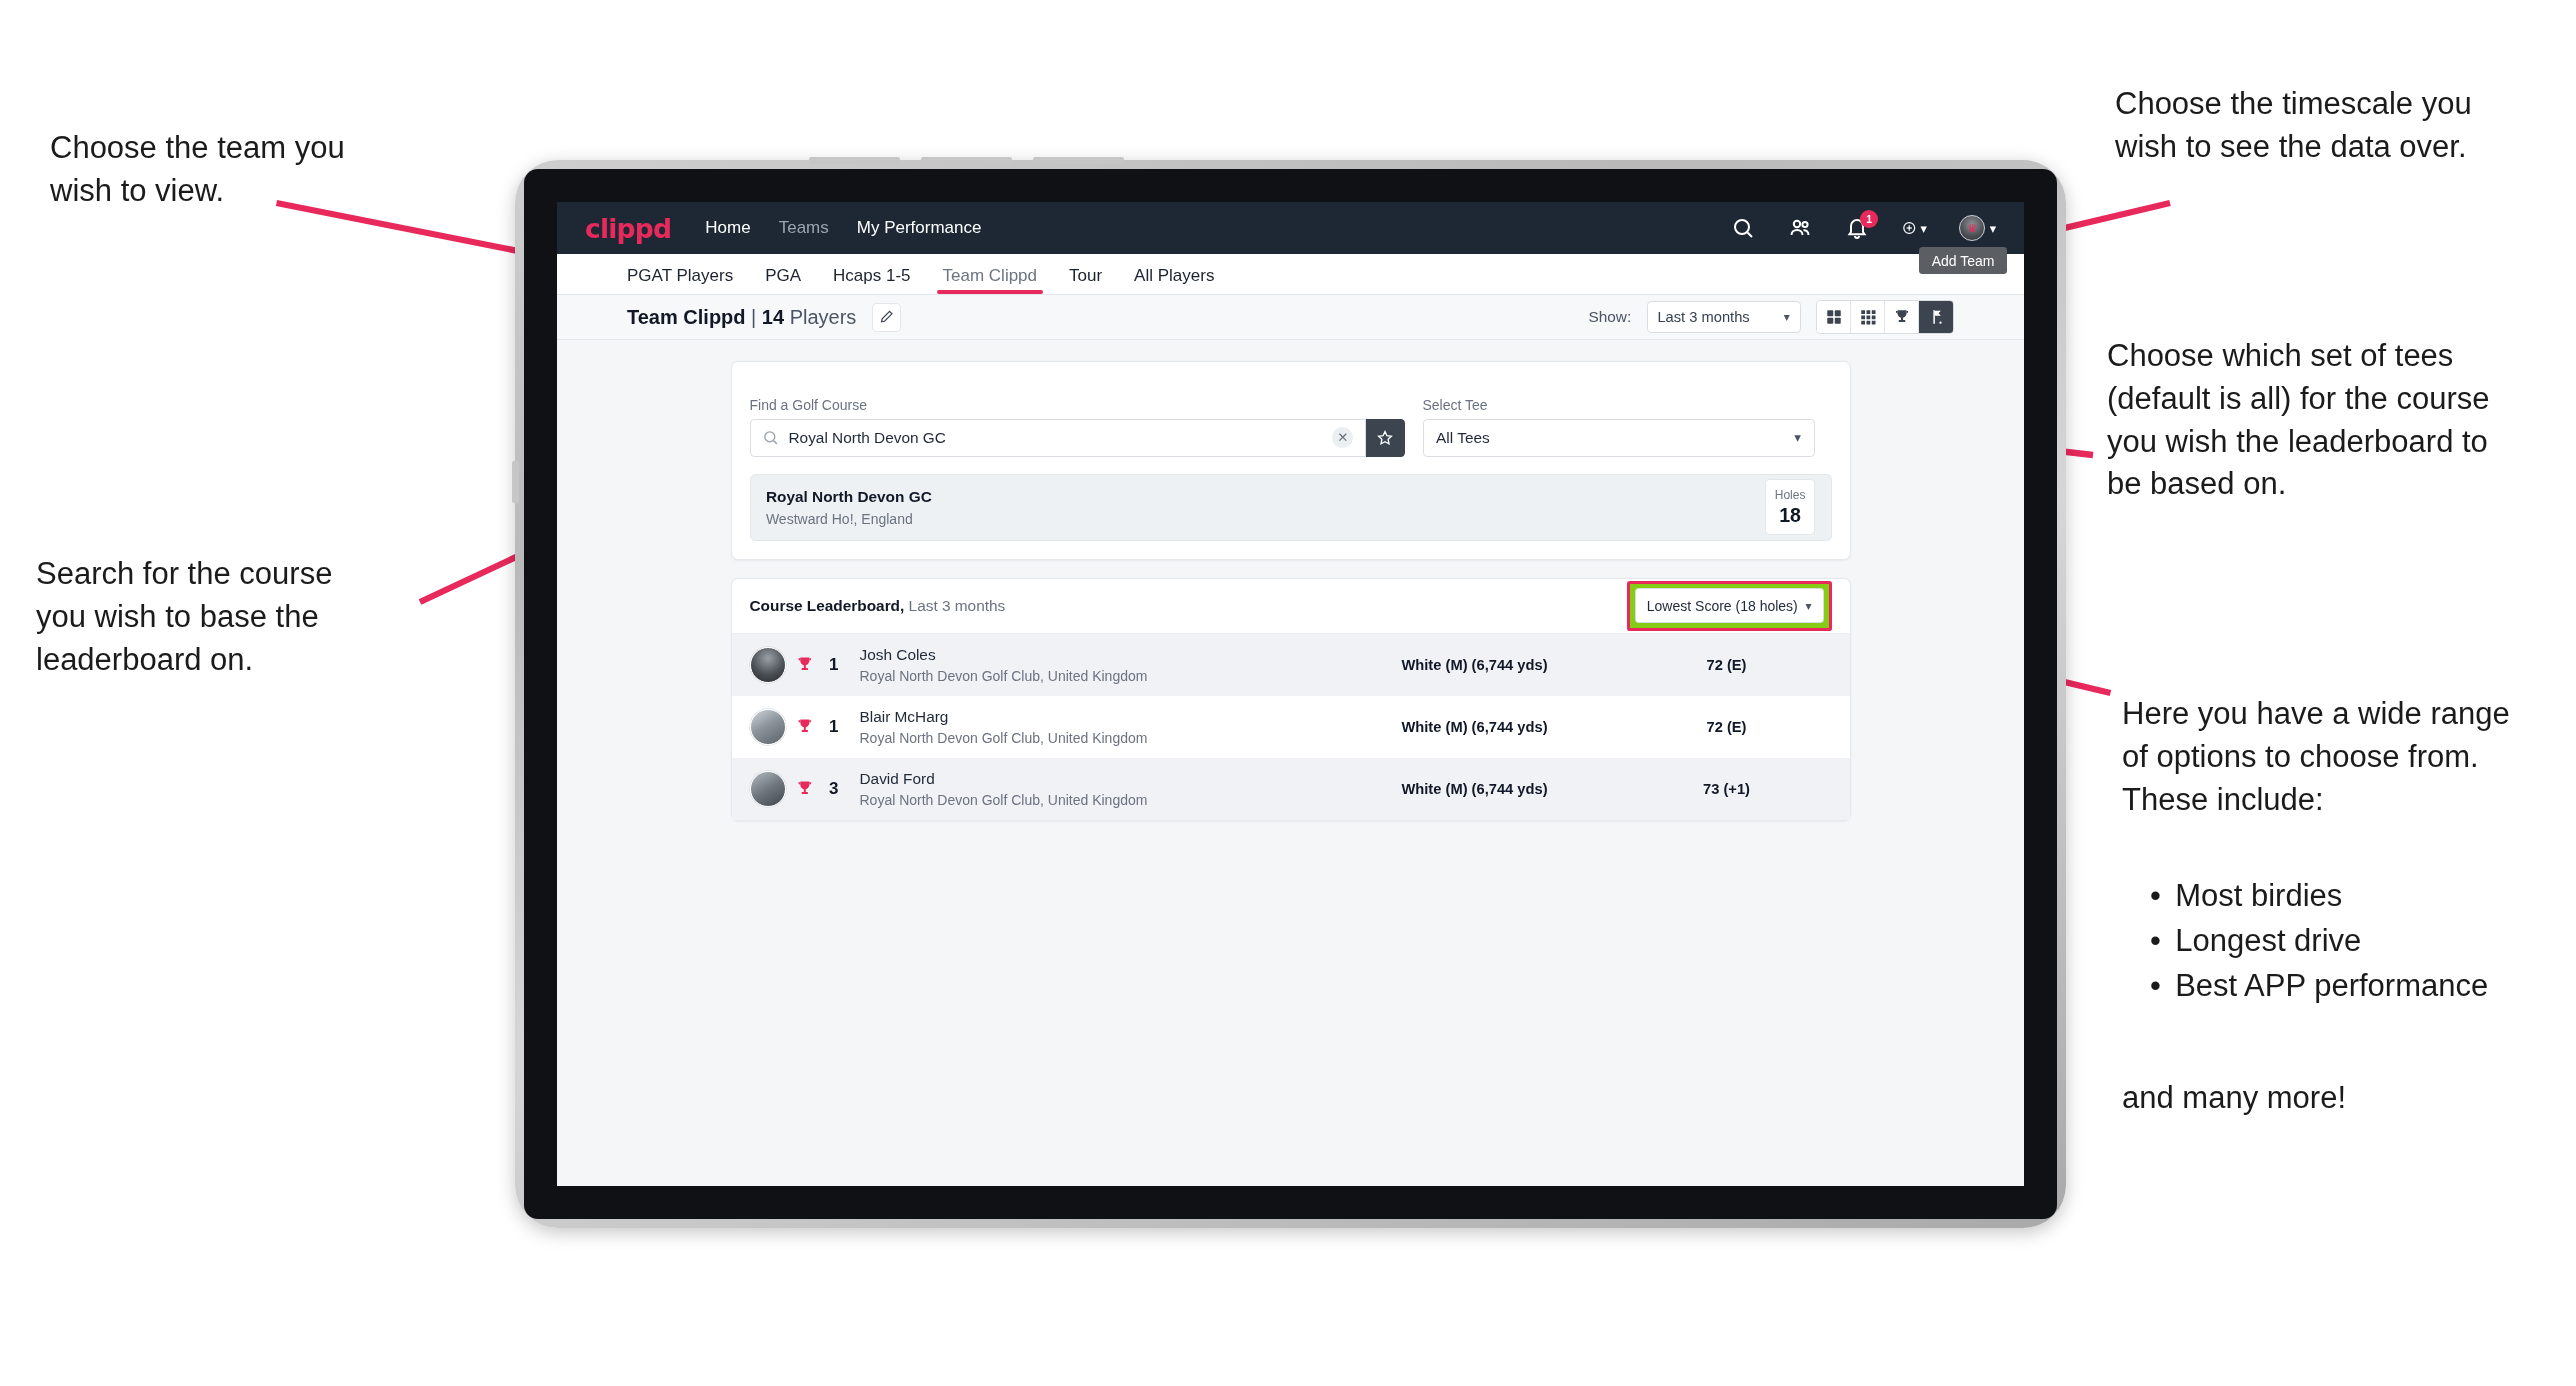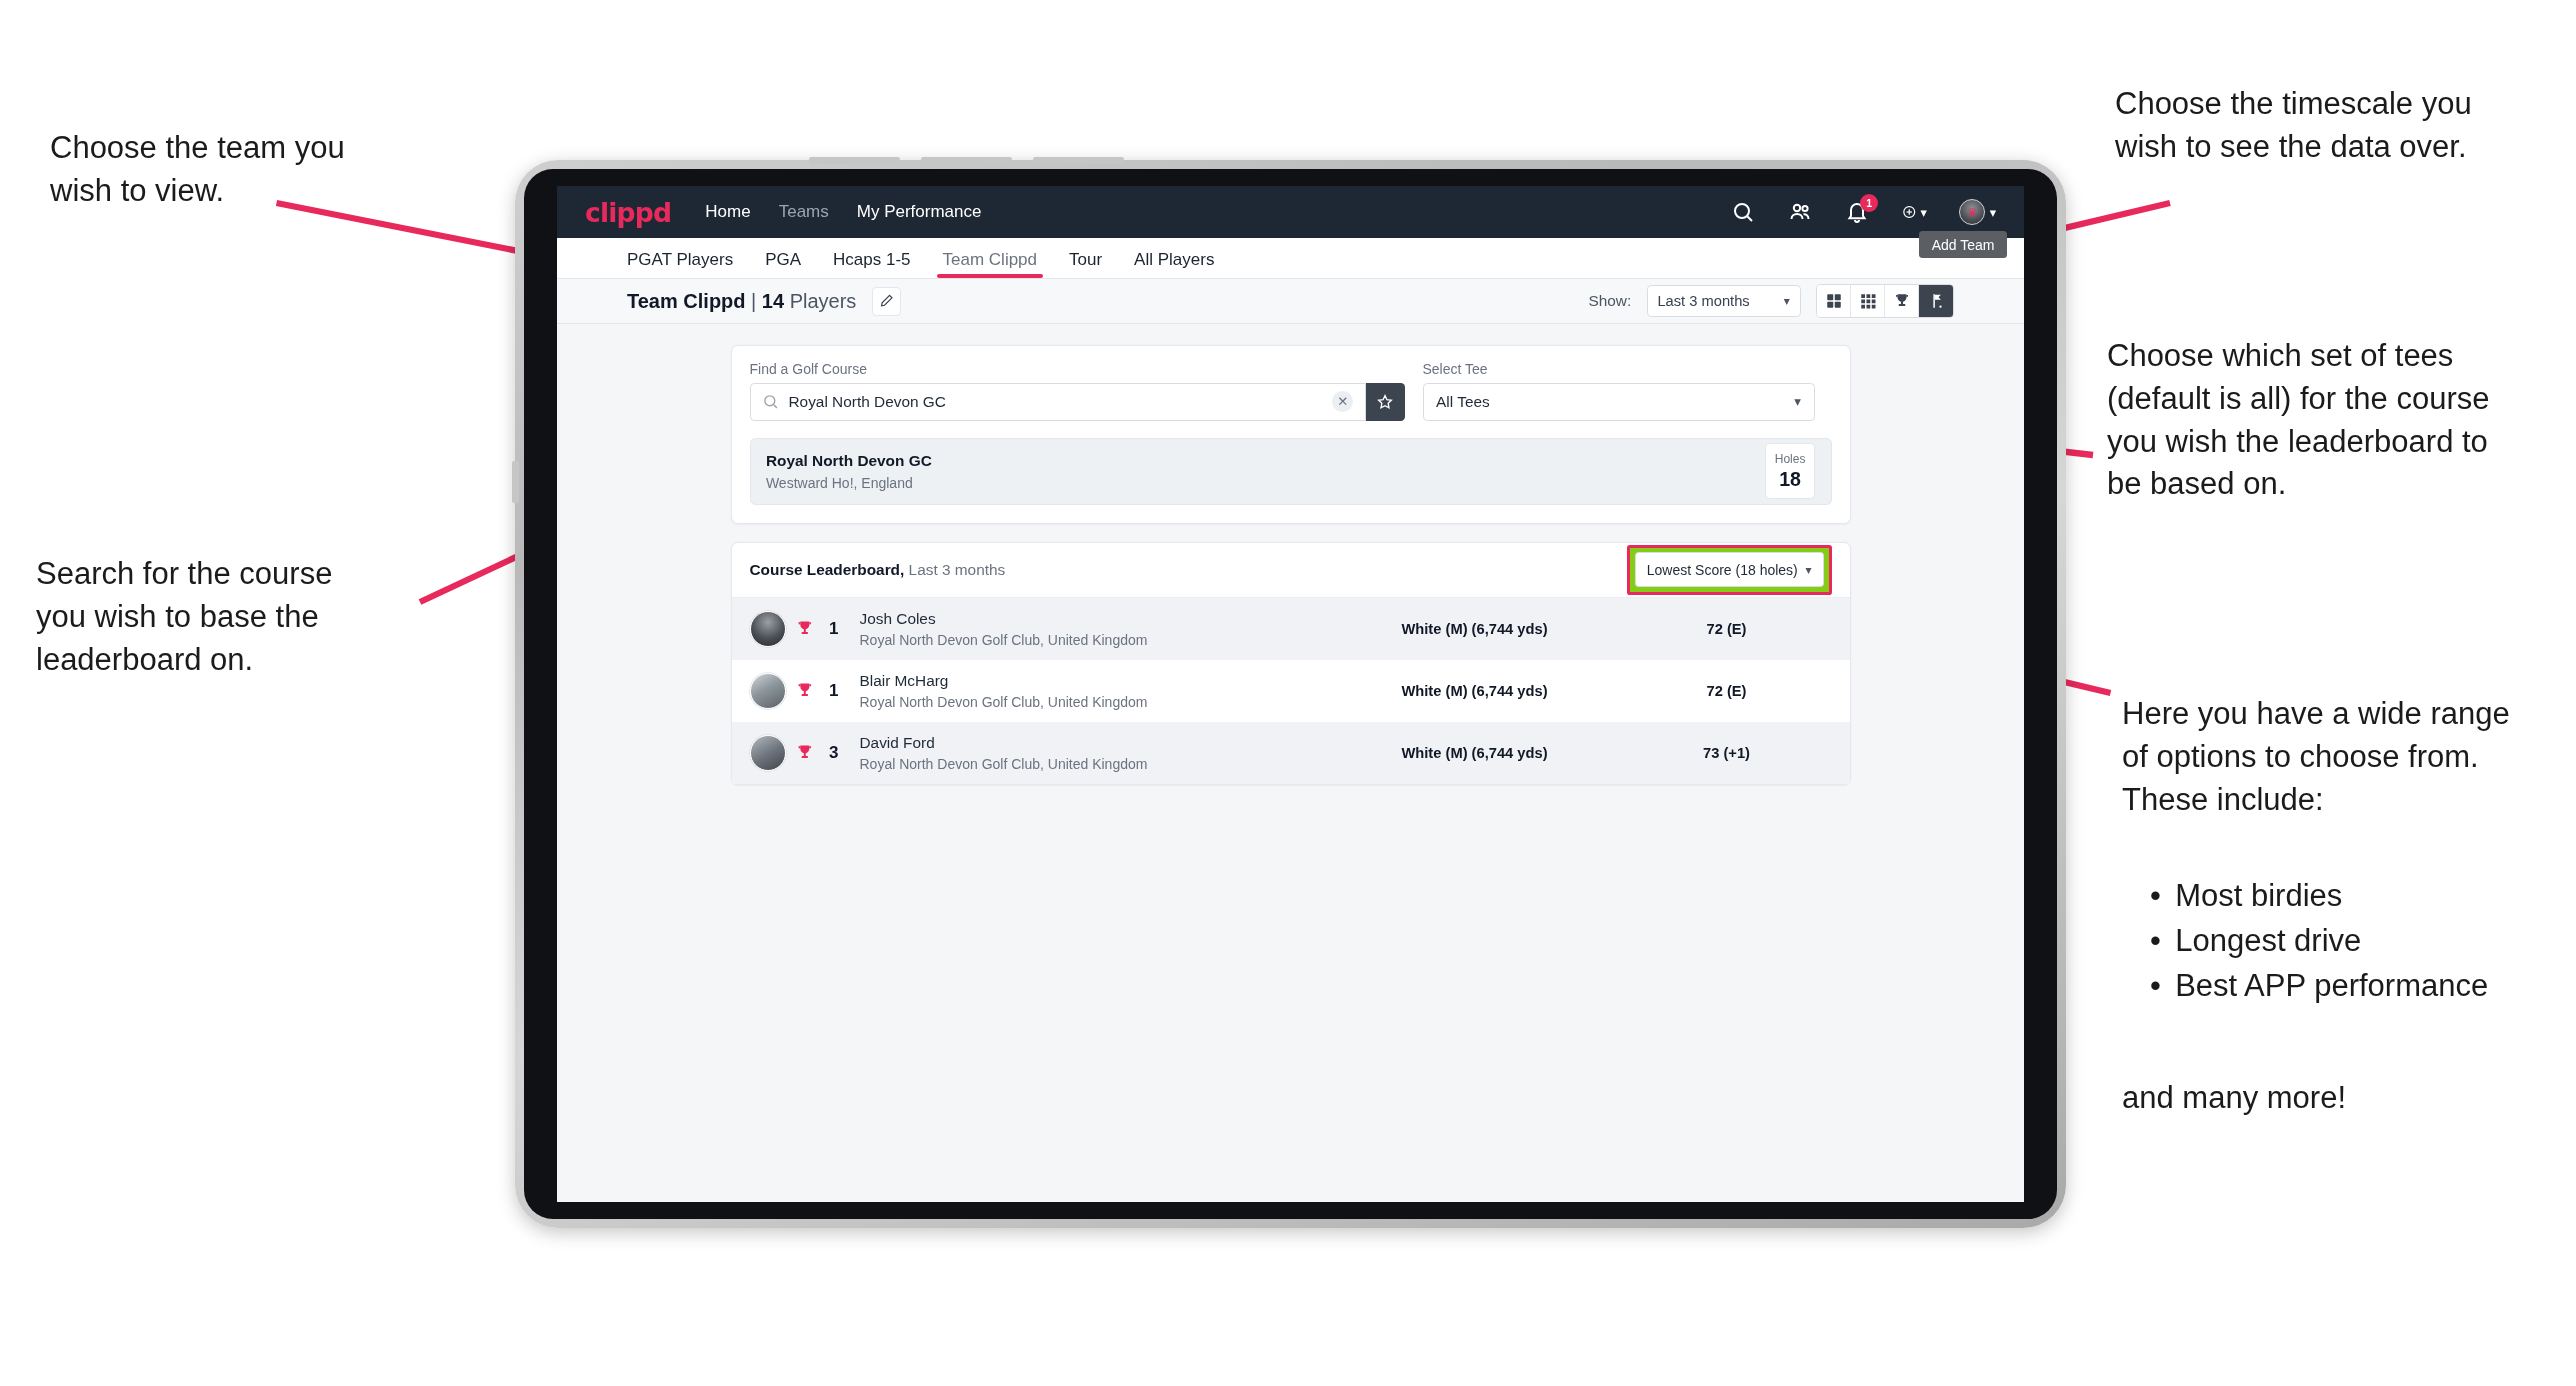--- a/index.html
+++ b/index.html
@@ -31,22 +31,22 @@
     position:absolute; left:515px; top:160px;
     width:1551px; height:1068px;
     background: linear-gradient(160deg,#cfcfcf 0%, #b9b9b9 25%, #d6d6d6 55%, #a9a9a9 100%);
     border-radius: 43px;
     padding: 9px;
     box-shadow: 0 4.2px 18px rgba(0,0,0,.22);
   }
   .tablet-inner {
     width:100%; height:100%;
     background:#101114;
-    border-radius: 29px;
-    padding: 17px 33px;
+    border-radius: 14px;
+    padding: 33px 33px;
   }
   .screen {
     width:100%; height:100%;
     background:#f4f6f8;
     overflow:hidden;
     position:relative;
   }
   
   .btn-top { position:absolute; background:#c6c6c6; border-radius:2.1px; }
 
@@ -128,21 +128,21 @@
   .vt svg { width:18px; height:18px; }
 
   
   .content { padding:21px 0 0 0; display:flex; flex-direction:column; align-items:center; gap:18px; }
   .card {
     width:1120px; background:#ffffff; border:0.7px solid #e5e8ec; border-radius:7px;
     box-shadow:0 0.7px 2.1px rgba(16,24,40,.05);
   }
 
   .search-card { padding:15.4px 18px 18px; }
-  .field-row { display:flex; gap:18px; align-items:flex-end; }
+  .field-row { display:flex; gap:18px; align-items:flex-end;margin-top:20px; }
   .field { display:flex; flex-direction:column; }
   .field-label { font-size:14px; color:#6b7280; margin-bottom:5.6px; }
   .search-wrap { display:flex; align-items:stretch; }
   .search-box {
     width:616px; height:38px; border:0.7px solid #d9dde2; border-radius:4.2px 0 0 4.2px;
     display:flex; align-items:center; padding:0 11.2px; background:#fff;
   }
   .search-box svg { width:17px; height:17px; color:#9ca3af; flex:0 0 auto; }
   .search-val { font-size:15.4px; color:#1f2937; margin-left:9.8px; }
   .clear-x {

